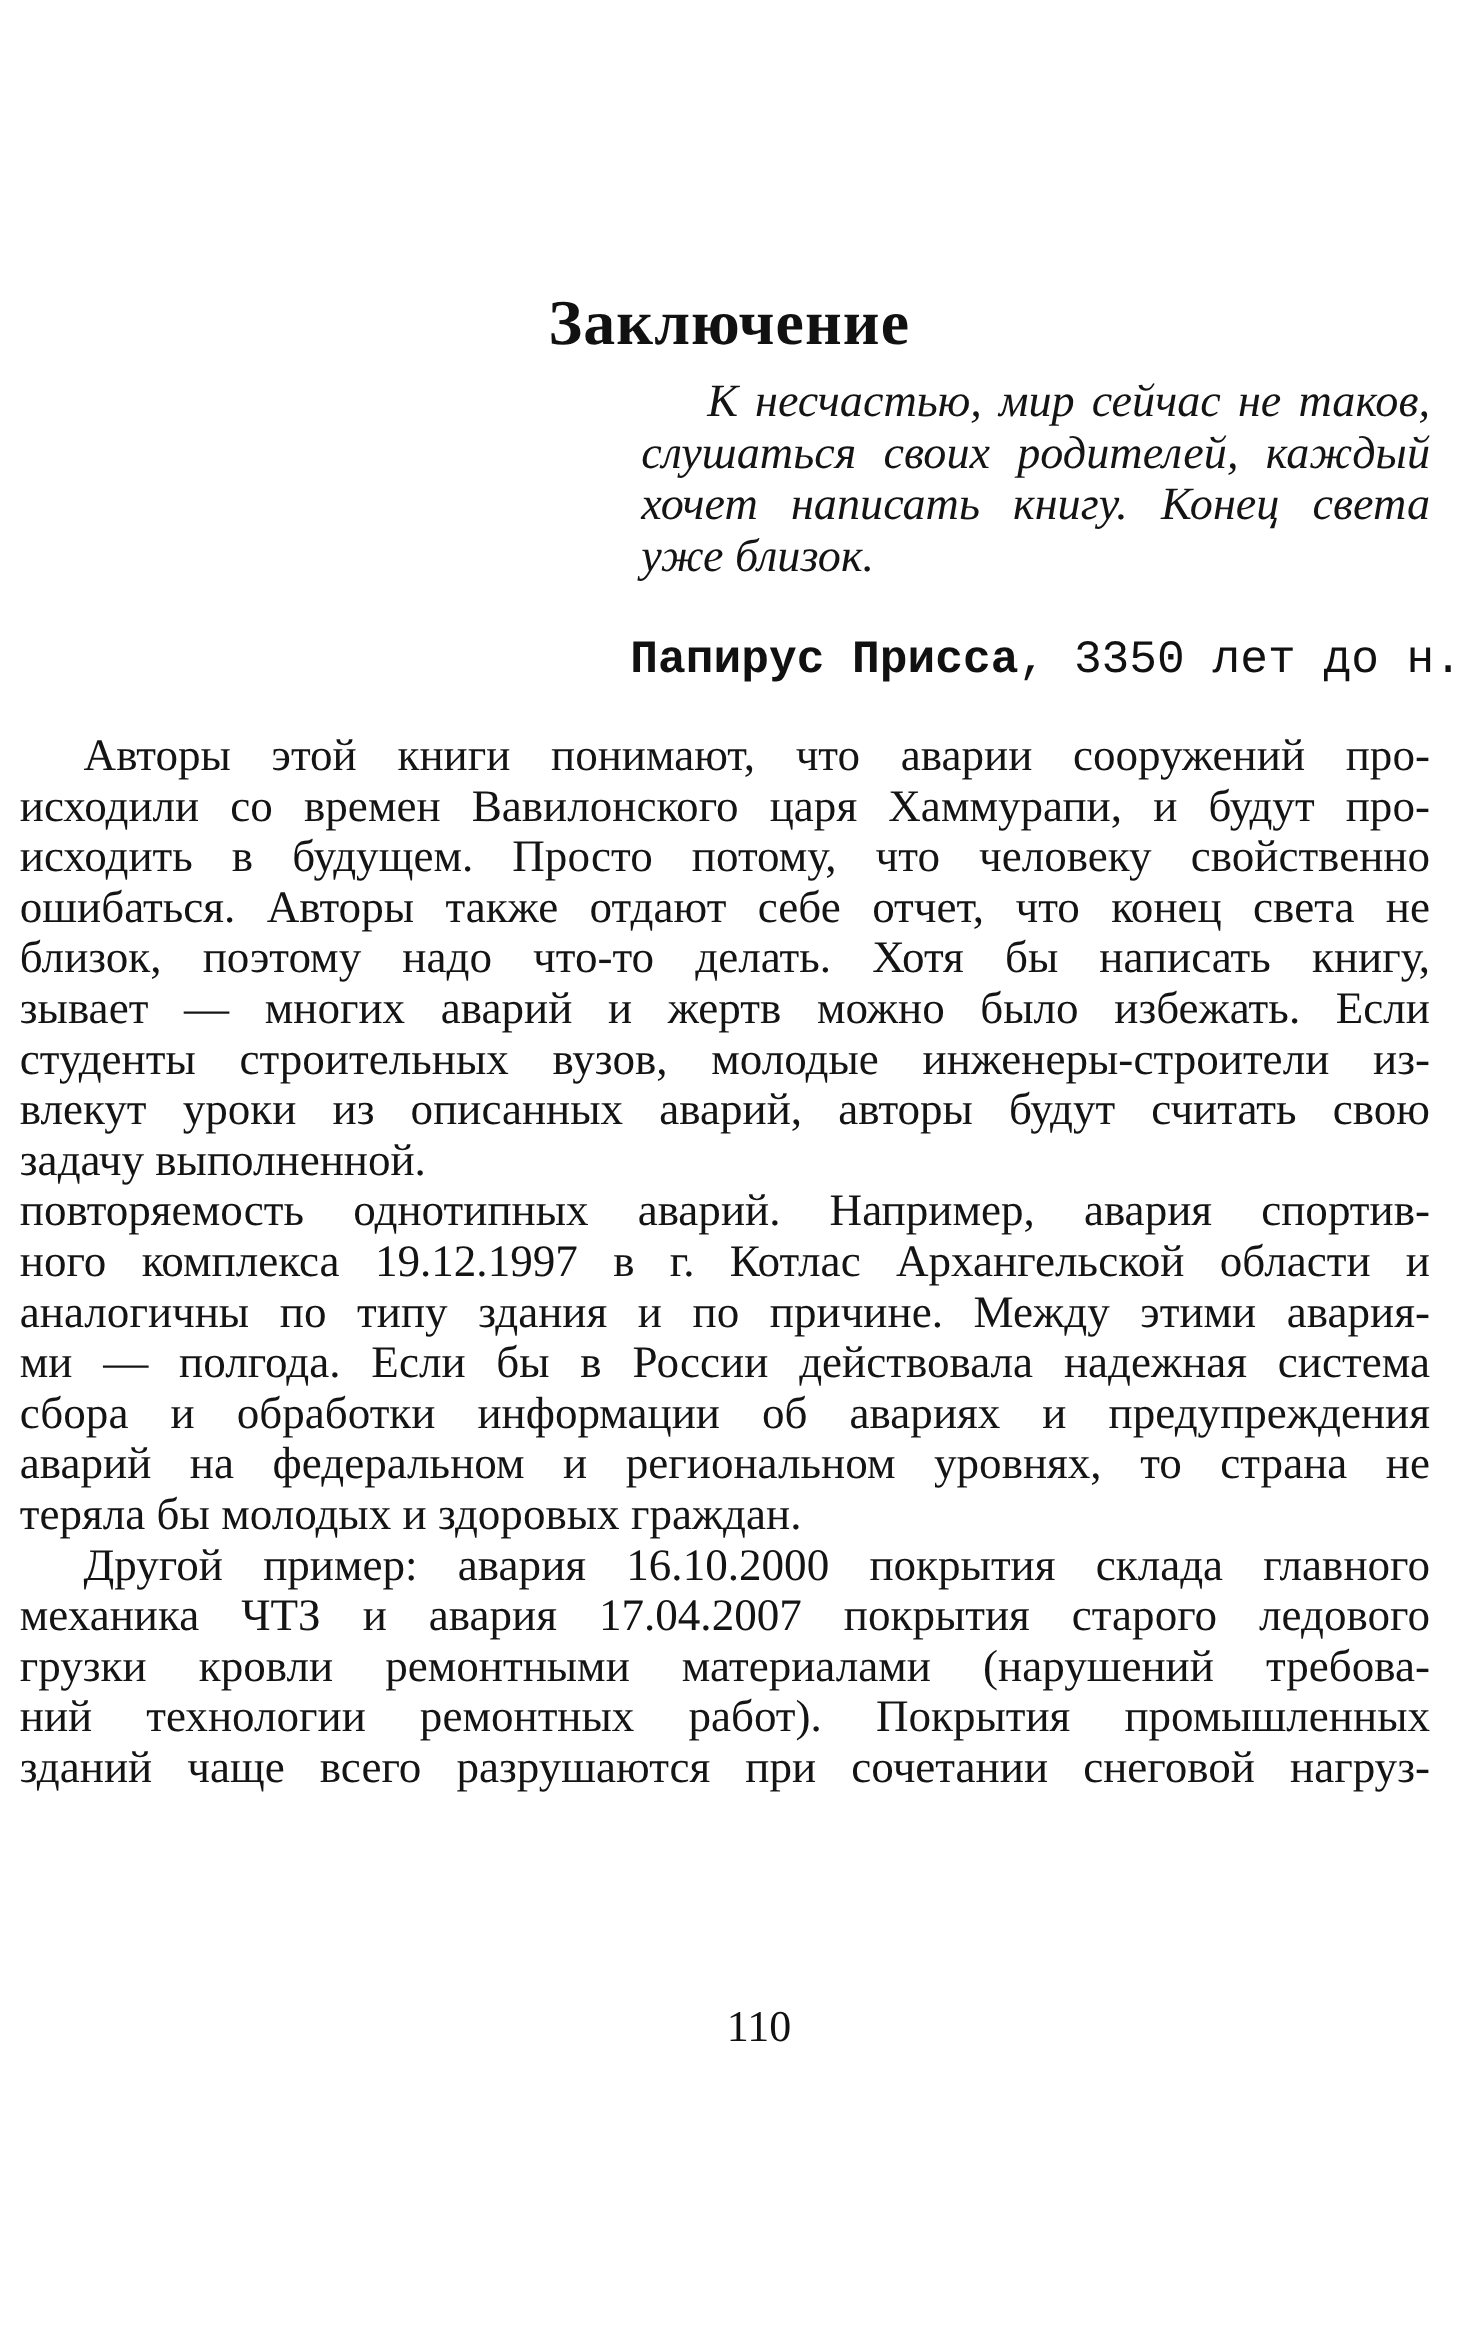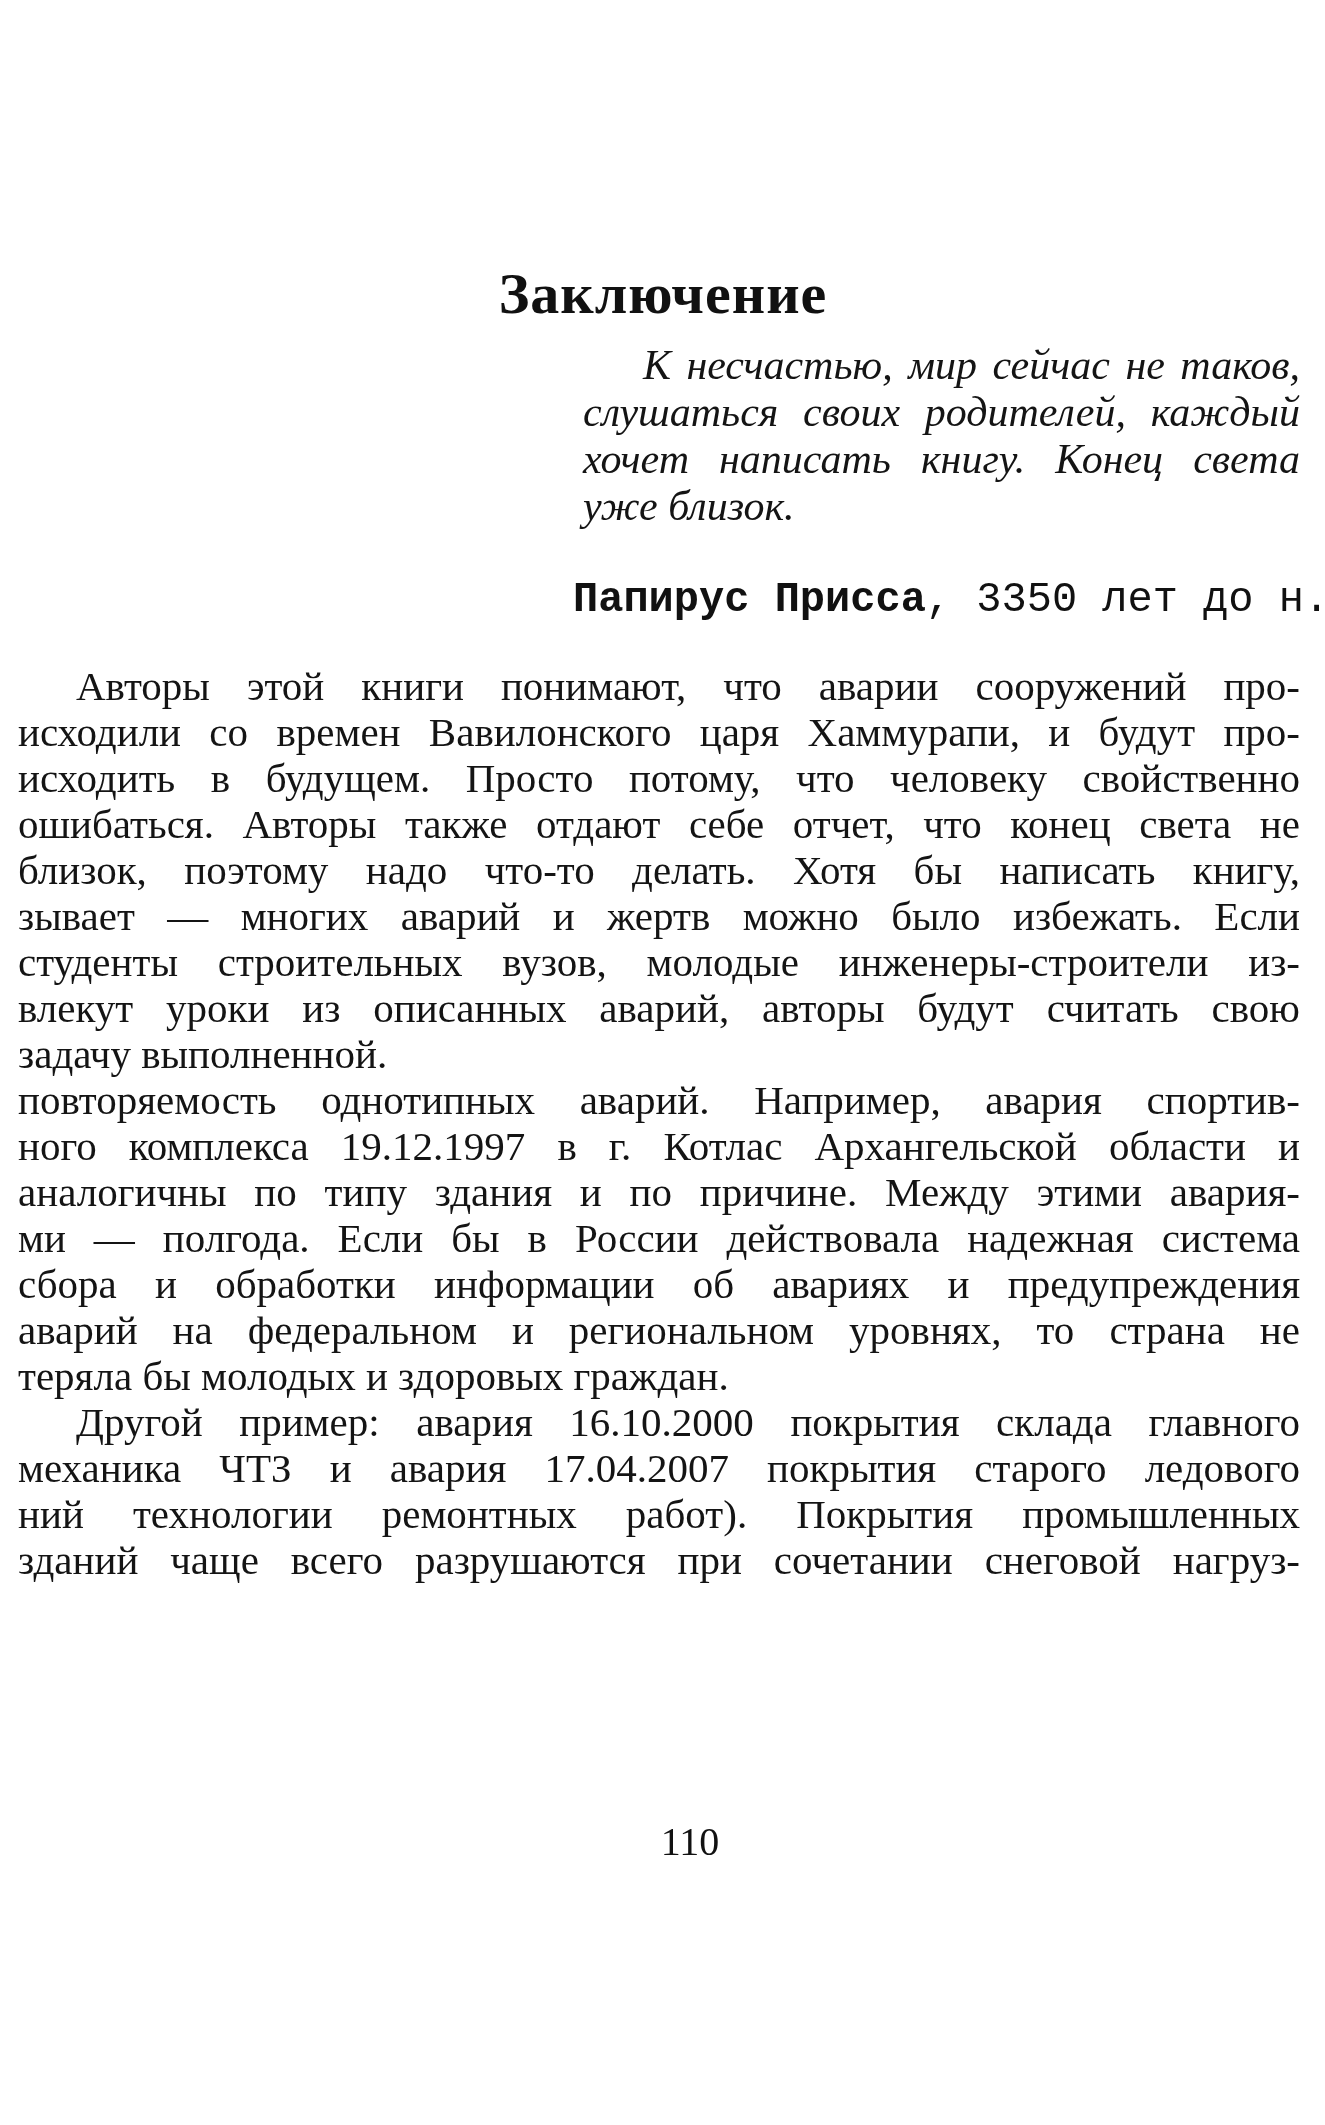--- a/index.html
+++ b/index.html
@@ -121,19 +121,20 @@
       <div class="line last">задачу выполненной.</div>
       <div class="line">повторяемость однотипных аварий. Например, авария спортив-</div>
       <div class="line">ного комплекса 19.12.1997 в г. Котлас Архангельской области и</div>
       <div class="line">аналогичны по типу здания и по причине. Между этими авария-</div>
       <div class="line">ми — полгода. Если бы в России действовала надежная система</div>
       <div class="line">сбора и обработки информации об авариях и предупреждения</div>
       <div class="line">аварий на федеральном и региональном уровнях, то страна не</div>
       <div class="line last">теряла бы молодых и здоровых граждан.</div>
       <div class="line indent">Другой пример: авария 16.10.2000 покрытия склада главного</div>
       <div class="line">механика ЧТЗ и авария 17.04.2007 покрытия старого ледового</div>
+      <div class="line">грузки кровли ремонтными материалами (нарушений требова-</div>
       <div class="line">ний технологии ремонтных работ). Покрытия промышленных</div>
       <div class="line">зданий чаще всего разрушаются при сочетании снеговой нагруз-</div>
     </div>
 
   <div class="pagenum">110</div>
 
 </div>
 
 </body></html>

